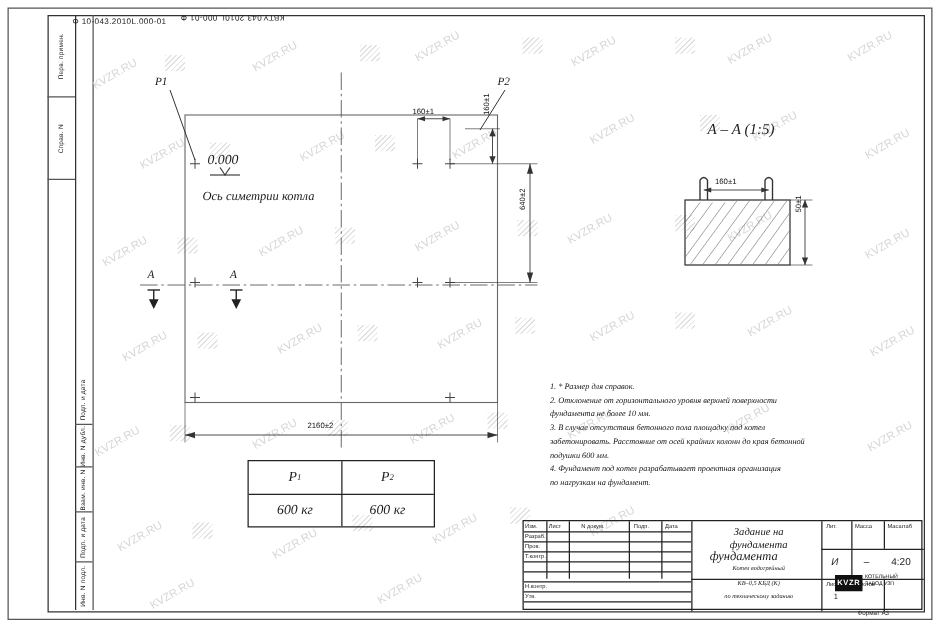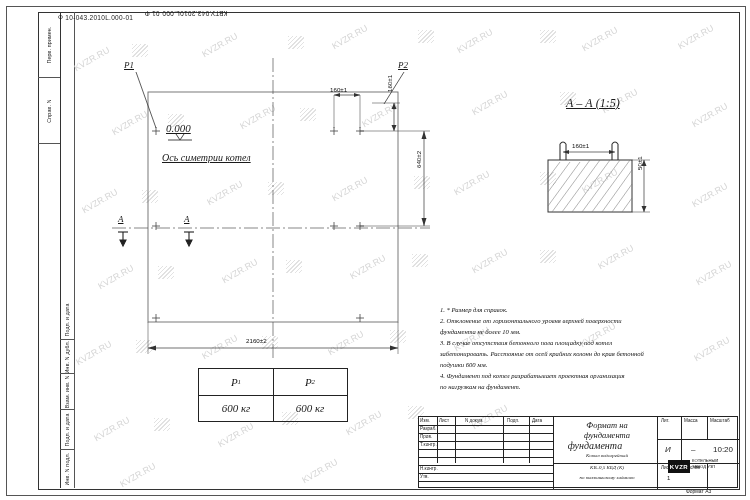--- a/index.html
+++ b/index.html
@@ -41,21 +41,21 @@
   }
   .mono-top{
     position:absolute;font-size:6.5px;font-family:"Liberation Sans", sans-serif;
     letter-spacing:.3px;
   }
   .rot180{transform:rotate(180deg);}
 
   .dim-txt{position:absolute;font-size:6.2px;font-family:"Liberation Sans", sans-serif;color:#111;white-space:nowrap;}
   .note{position:absolute;font-size:6.6px;font-style:italic;line-height:10.5px;color:#111;white-space:nowrap;}
 
-  .lbl-ital{position:absolute;font-style:italic;white-space:nowrap;text-decoration:underline;}
+  .lbl-ital{position:absolute;font-style:italic;white-space:nowrap;}
 
   
   .ptable{position:absolute;left:198px;top:368px;width:148px;height:52px;border:1.1px solid #222;}
   .ptable .vline{position:absolute;left:74px;top:0;width:0;height:52px;border-left:1.1px solid #222;}
   .ptable .hline{position:absolute;left:0;top:26px;width:148px;height:0;border-top:1.1px solid #222;}
   .pcell{position:absolute;width:74px;height:26px;display:flex;align-items:center;justify-content:center;
          font-style:italic;font-size:11px;}
 
   
   .stamp{position:absolute;left:418px;top:416px;width:320px;height:72px;border:1.3px solid #222;box-sizing:border-box;}
@@ -272,21 +272,21 @@
     <line x1="644" y1="160" x2="644" y2="212" stroke="#333" stroke-width="0.7"></line>
     <polygon points="644,160 641.5,166 646.5,166" fill="#333"></polygon>
     <polygon points="644,212 641.5,206 646.5,206" fill="#333"></polygon>
     <line x1="632" y1="160" x2="650" y2="160" stroke="#333" stroke-width="0.5"></line>
     <line x1="632" y1="212" x2="650" y2="212" stroke="#333" stroke-width="0.5"></line>
   </svg>
 
   <div class="lbl-ital" style="left:124px;top:60px;font-size:9px;">Р1</div>
   <div class="lbl-ital" style="left:398px;top:60px;font-size:9px;">Р2</div>
   <div class="lbl-ital" style="left:166px;top:122px;font-size:11px;text-align:center;">0.000</div>
-  <div class="lbl-ital" style="left:162px;top:152px;font-size:10px;">Ось симетрии котел</div>
+  <div class="lbl-ital" style="left:162px;top:152px;font-size:10px;">Ось симетрии котла</div>
   <div class="lbl-ital" style="left:118px;top:214px;font-size:9px;">А</div>
   <div class="lbl-ital" style="left:184px;top:214px;font-size:9px;">А</div>
   <div class="lbl-ital" style="left:566px;top:96px;font-size:12px;text-align:right;">А – А (1:5)</div>
 
   <div class="dim-txt" style="left:246px;top:337px;">2160±2</div>
   <div class="dim-txt" style="left:415px;top:168px;transform:rotate(-90deg);transform-origin:left top;">640±2</div>
   <div class="dim-txt" style="left:330px;top:86px;">160±1</div>
   <div class="dim-txt" style="left:386px;top:92px;transform:rotate(-90deg);transform-origin:left top;">160±1</div>
   <div class="dim-txt" style="left:572px;top:142px;">160±1</div>
   <div class="dim-txt" style="left:636px;top:170px;transform:rotate(-90deg);transform-origin:left top;">50±1</div>
@@ -346,33 +346,33 @@
     <span class="scell" style="left:46px;top:1px;">N докум.</span>
     <span class="scell" style="left:88px;top:1px;">Подп.</span>
     <span class="scell" style="left:113px;top:1px;">Дата</span>
 
     <span class="scell" style="left:1px;top:9px;">Разраб.</span>
     <span class="scell" style="left:1px;top:17px;">Пров.</span>
     <span class="scell" style="left:1px;top:25px;">Т.контр.</span>
     <span class="scell" style="left:1px;top:49px;">Н.контр.</span>
     <span class="scell" style="left:1px;top:57px;">Утв.</span>
 
-    <div class="stitle" style="left:140px;top:3px;width:96px;font-size:8.5px;">Формат на</div>
+    <div class="stitle" style="left:140px;top:3px;width:96px;font-size:8.5px;">Задание на</div>
     <div class="stitle" style="left:140px;top:13px;width:96px;font-size:8.5px;">фундамента</div>
     <div class="stitle" style="left:128px;top:23px;width:96px;font-size:10px;">фундамента</div>
     <div class="stitle" style="left:140px;top:36px;width:96px;font-size:5px;">Котел водогрейный</div>
     <div class="stitle" style="left:140px;top:48px;width:96px;font-size:5px;">КВ–0,5 КБД (К)</div>
     <div class="stitle" style="left:140px;top:58px;width:96px;font-size:5px;">по техническому заданию</div>
 
     <span class="scell" style="left:242px;top:1px;">Лит.</span>
     <span class="scell" style="left:265px;top:1px;">Масса</span>
     <span class="scell" style="left:291px;top:1px;">Масштаб</span>
     <span class="scell" style="left:246px;top:28px;font-size:8px;font-style:italic;">И</span>
     <span class="scell" style="left:272px;top:28px;font-size:8px;">–</span>
-    <span class="scell" style="left:294px;top:28px;font-size:8px;">10:20</span>
+    <span class="scell" style="left:294px;top:28px;font-size:8px;">4:20</span>
 
     <span class="scell" style="left:242px;top:48px;">Лист</span>
     <span class="scell" style="left:266px;top:48px;">Листов</span>
     <span class="scell" style="left:248px;top:58px;font-size:6px;">1</span>
     <span class="scell" style="left:272px;top:58px;font-size:6px;"></span>
   </div>
 
   <div class="kvzr-logo">
     <div class="kvzr-box">KVZR</div>
     <div class="kvzr-sub">КОТЕЛЬНЫЙ</div>

